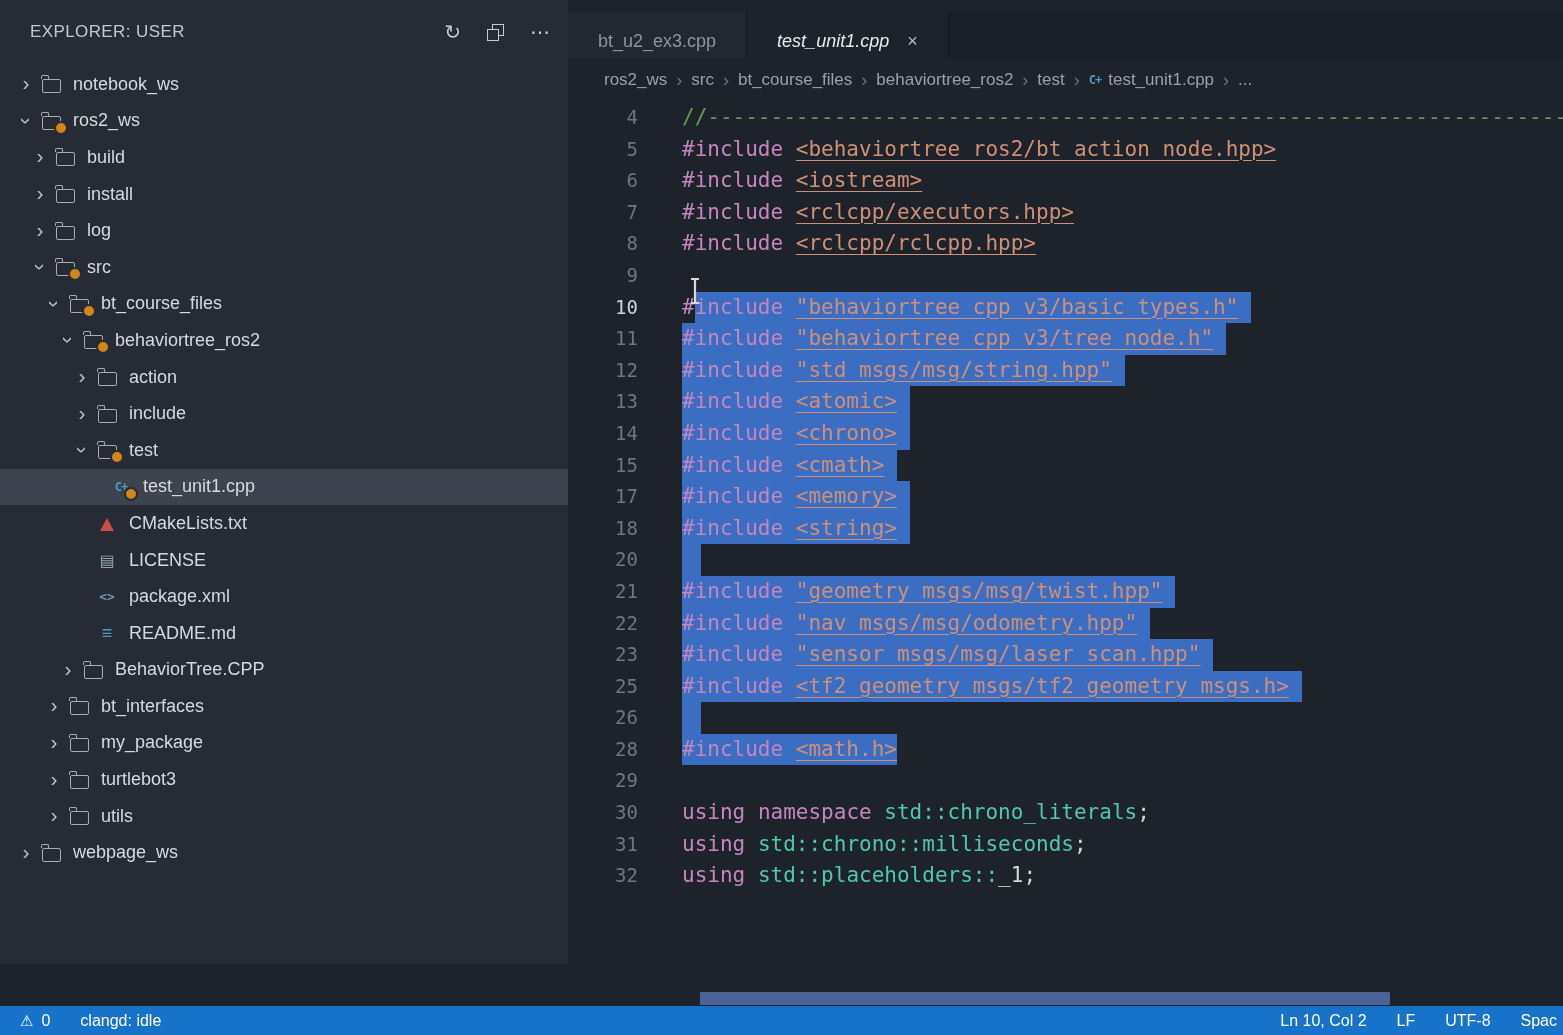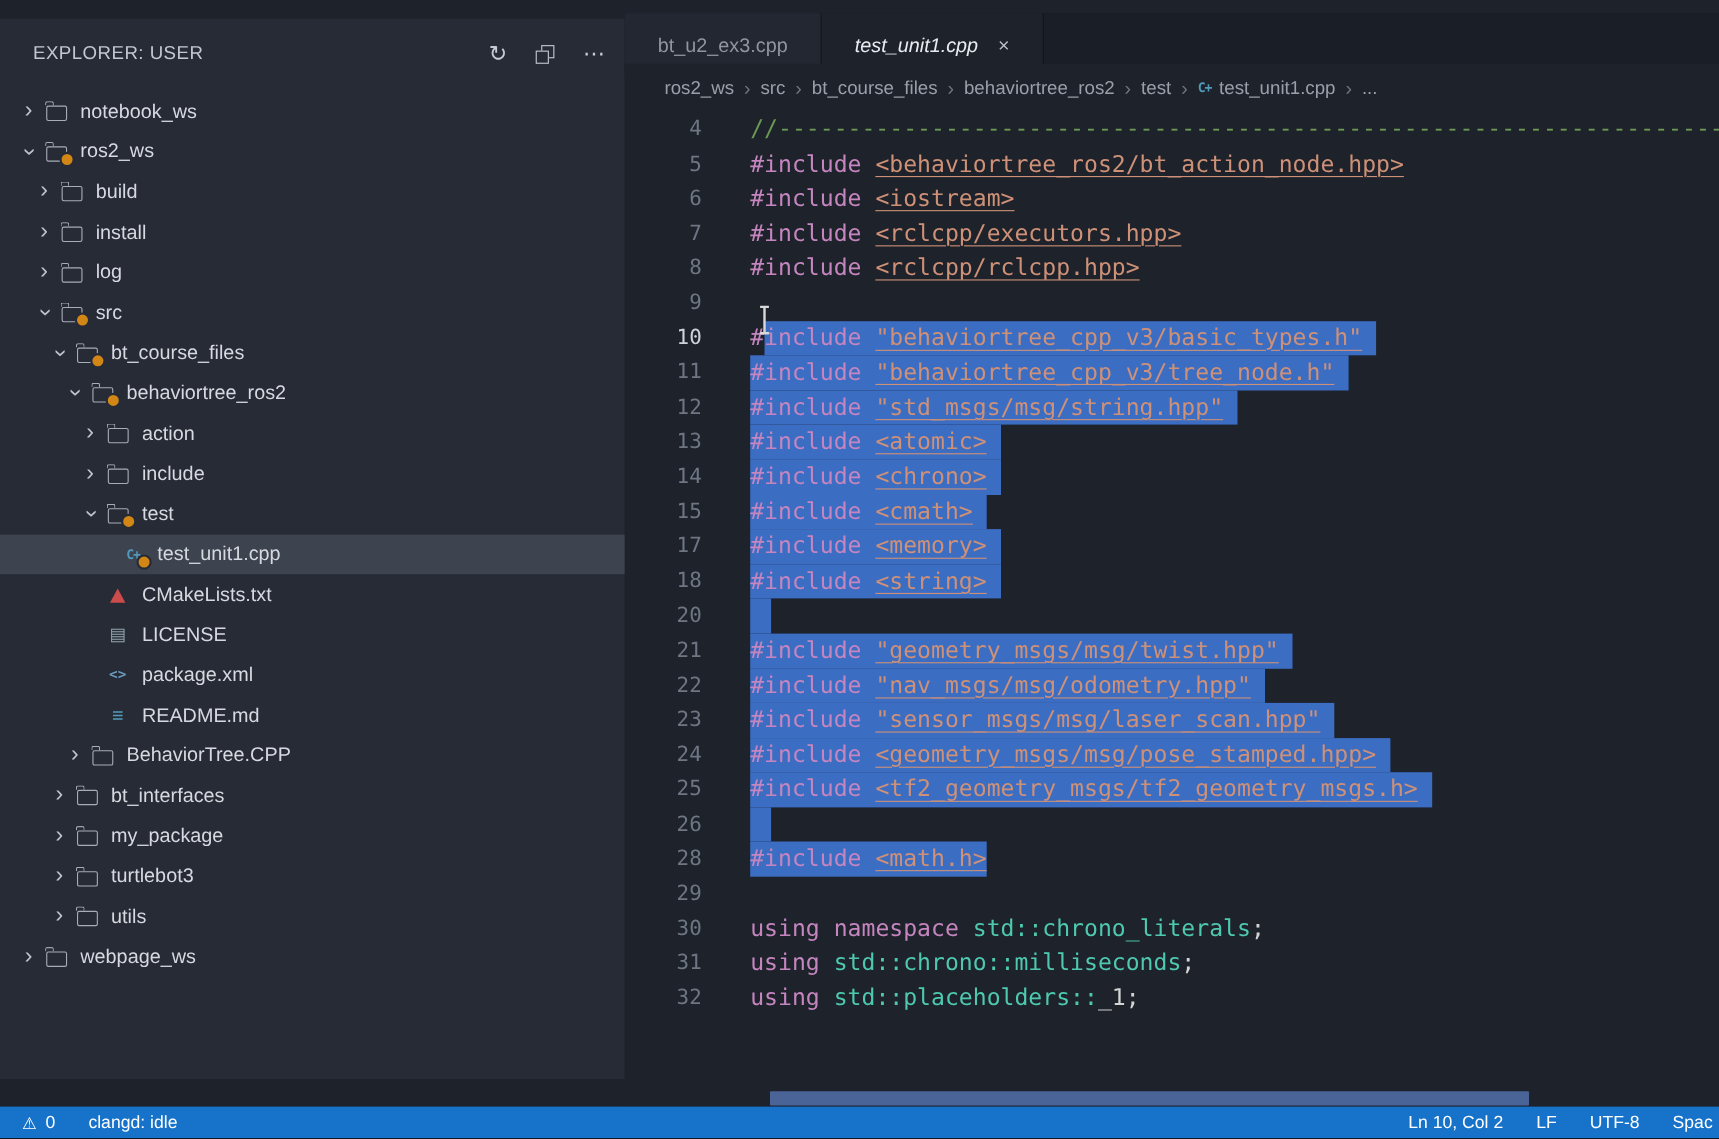--- a/index.html
+++ b/index.html
@@ -1,21 +1,21 @@
 <!DOCTYPE html>
 <html style="--bg-editor: #1e222a; --bg-sidebar: #272b35; --bg-tabbar: #1a1e26; --bg-tab-inactive: #222731; --bg-tab-active: #1e222a; --row-selected: #3d434f; --statusbar-bg: #1673c9; --selection-bg: #3b6dc3; --git-modified: #d18616; --syntax-keyword: #c586c0; --syntax-string: #ce9178; --syntax-comment: #6a9955; --syntax-type: #4ec9b0; --syntax-plain: #d4d4d4; --gutter-text: #6e7683; --gutter-active: #cdd3dc; --tree-text: #d6d9e0; --muted-text: #9aa0ab; --icon-cpp: #519aba; --icon-cmake: #cc4b4b; --tab-text-inactive: #8f95a0; --tab-text-active: #e8ecf2;"><head>
 <meta charset="utf-8">
 <style>
   html,body{margin:0;padding:0;background:#000;}
   .root{position:relative;width:1563px;height:1035px;overflow:hidden;
         background:var(--bg-editor);font-family:"Liberation Sans",sans-serif;
         -webkit-font-smoothing:antialiased;}
 
   
-  .sidebar{position:absolute;left:0;top:17px;width:568px;height:964px;background:var(--bg-sidebar);}
+  .sidebar{position:absolute;left:0;top:0;width:568px;height:964px;background:var(--bg-sidebar);}
   .sidebar-header{height:64px;display:flex;align-items:center;padding:0 18px 0 30px;}
   .sidebar-title{font-size:17px;color:#c3c7cf;letter-spacing:.4px;}
   .sidebar-actions{margin-left:auto;display:flex;align-items:center;gap:26px;color:#c6cad2;}
   .hicon{font-size:20px;line-height:1;cursor:pointer;}
   .ico-collapse{position:relative;width:17px;height:17px;display:inline-block;cursor:pointer;}
   .ico-collapse::before{content:"";position:absolute;right:0;top:0;width:10px;height:10px;border:1.6px solid currentColor;}
   .ico-collapse::after{content:"";position:absolute;left:0;bottom:0;width:10px;height:10px;border:1.6px solid currentColor;background:var(--bg-sidebar);}
 
   .tree{margin-top:2px;}
   .tree-row{height:36.6px;display:flex;align-items:center;font-size:18px;color:var(--tree-text);cursor:pointer;white-space:nowrap;}
@@ -307,21 +307,20 @@
         <div class="code-line"><span class="gutter">12</span><span class="lcontent"><span class="sel"><span class="tok-k">#include </span><span class="tok-s">"std_msgs/msg/string.hpp"</span><span class="tok-p"> </span></span></span></div>
         <div class="code-line"><span class="gutter">13</span><span class="lcontent"><span class="sel"><span class="tok-k">#include </span><span class="tok-s">&lt;atomic&gt;</span><span class="tok-p"> </span></span></span></div>
         <div class="code-line"><span class="gutter">14</span><span class="lcontent"><span class="sel"><span class="tok-k">#include </span><span class="tok-s">&lt;chrono&gt;</span><span class="tok-p"> </span></span></span></div>
         <div class="code-line"><span class="gutter">15</span><span class="lcontent"><span class="sel"><span class="tok-k">#include </span><span class="tok-s">&lt;cmath&gt;</span><span class="tok-p"> </span></span></span></div>
         <div class="code-line"><span class="gutter">17</span><span class="lcontent"><span class="sel"><span class="tok-k">#include </span><span class="tok-s">&lt;memory&gt;</span><span class="tok-p"> </span></span></span></div>
         <div class="code-line"><span class="gutter">18</span><span class="lcontent"><span class="sel"><span class="tok-k">#include </span><span class="tok-s">&lt;string&gt;</span><span class="tok-p"> </span></span></span></div>
         <div class="code-line"><span class="gutter">20</span><span class="lcontent"><span class="sel-empty">&nbsp;</span></span></div>
         <div class="code-line"><span class="gutter">21</span><span class="lcontent"><span class="sel"><span class="tok-k">#include </span><span class="tok-s">"geometry_msgs/msg/twist.hpp"</span><span class="tok-p"> </span></span></span></div>
         <div class="code-line"><span class="gutter">22</span><span class="lcontent"><span class="sel"><span class="tok-k">#include </span><span class="tok-s">"nav_msgs/msg/odometry.hpp"</span><span class="tok-p"> </span></span></span></div>
         <div class="code-line"><span class="gutter">23</span><span class="lcontent"><span class="sel"><span class="tok-k">#include </span><span class="tok-s">"sensor_msgs/msg/laser_scan.hpp"</span><span class="tok-p"> </span></span></span></div>
-        <div class="code-line"><span class="gutter">24</span><span class="lcontent"><span class="sel"><span class="tok-k">#include </span><span class="tok-s">&lt;geometry_msgs/msg/pose_stamped.hpp&gt;</span><span class="tok-p"> </span></span></span></div>
         <div class="code-line"><span class="gutter">25</span><span class="lcontent"><span class="sel"><span class="tok-k">#include </span><span class="tok-s">&lt;tf2_geometry_msgs/tf2_geometry_msgs.h&gt;</span><span class="tok-p"> </span></span></span></div>
         <div class="code-line"><span class="gutter">26</span><span class="lcontent"><span class="sel-empty">&nbsp;</span></span></div>
         <div class="code-line"><span class="gutter">28</span><span class="lcontent"><span class="sel"><span class="tok-k">#include </span><span class="tok-s">&lt;math.h&gt;</span></span></span></div>
         <div class="code-line"><span class="gutter">29</span><span class="lcontent"></span></div>
         <div class="code-line"><span class="gutter">30</span><span class="lcontent"><span class="tok-k">using</span><span class="tok-p"> </span><span class="tok-k">namespace</span><span class="tok-p"> </span><span class="tok-t">std::chrono_literals</span><span class="tok-p">;</span></span></div>
         <div class="code-line"><span class="gutter">31</span><span class="lcontent"><span class="tok-k">using</span><span class="tok-p"> </span><span class="tok-t">std::chrono::milliseconds</span><span class="tok-p">;</span></span></div>
         <div class="code-line"><span class="gutter">32</span><span class="lcontent"><span class="tok-k">using</span><span class="tok-p"> </span><span class="tok-t">std::placeholders::</span><span class="tok-p">_1;</span></span></div>
       </div>
     <div class="hscroll"></div>
   </div>

